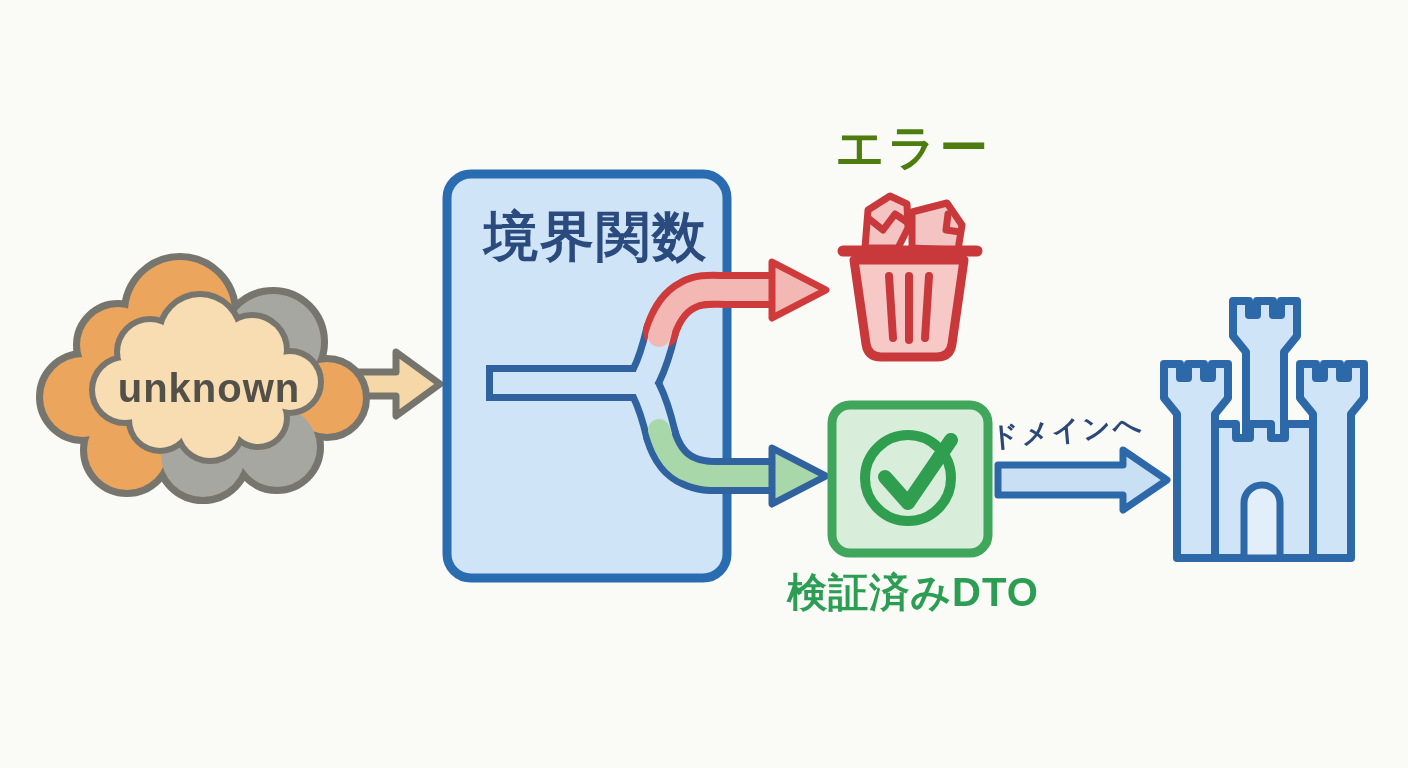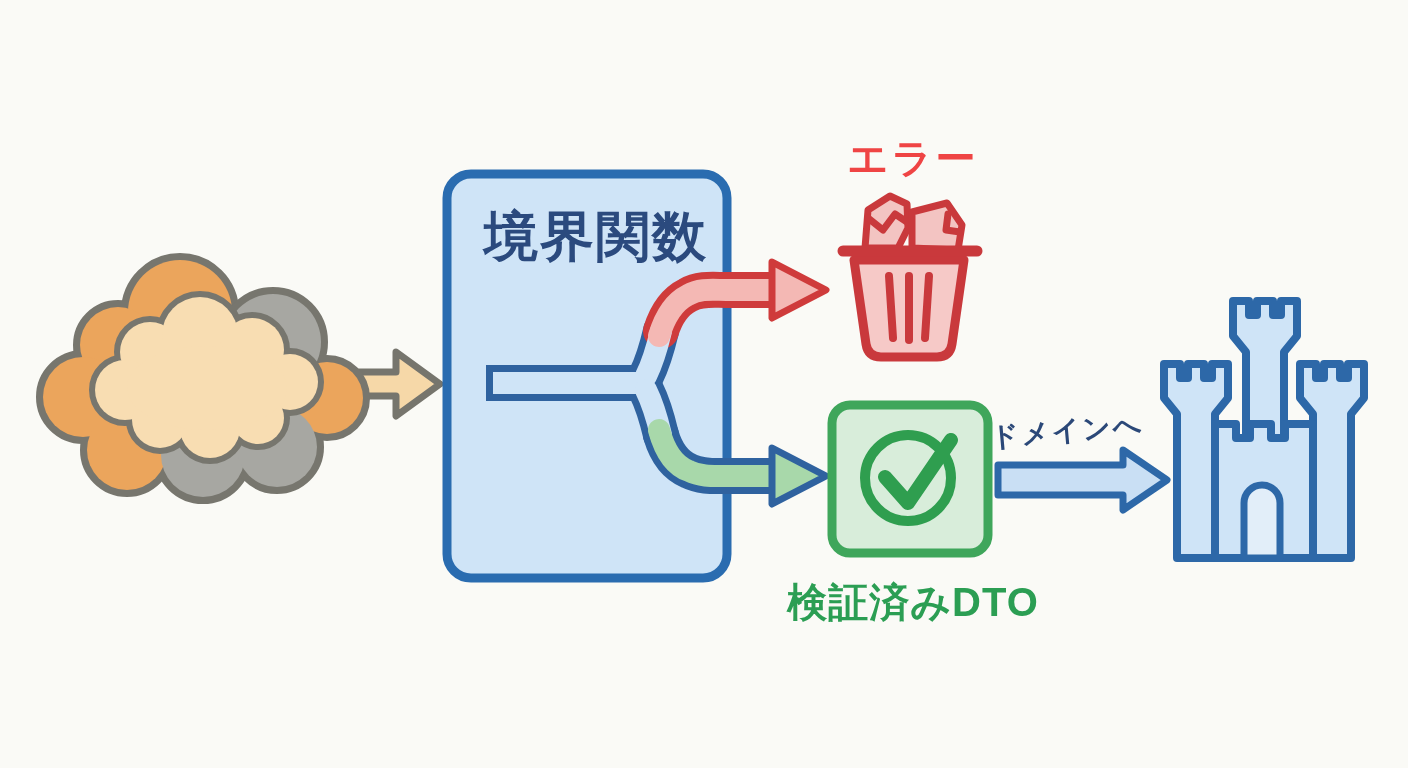--- a/index.html
+++ b/index.html
@@ -31,31 +31,30 @@
     letter-spacing: 1px;
   }
   .label-boundary {
     left: 596px; top: 237px;
     font-size: 54px;
     color: #2b4a7e;
     letter-spacing: 2px;
     font-family: Liberation Serif, serif;
   }
   .label-error {
-    left: 913px; top: 158px;
-    font-size: 40px;
-    color: #ef4444;
+    left: 913px; top: 148px;
+    font-size: 48px;
+    color: #4d7c0f;
     letter-spacing: 3px;
   }
   .label-dto {
     left: 913px; top: 592px;
     font-size: 40px;
     color: #2b9e53;
     letter-spacing: 1px;
-    margin-top: 10px;
   }
   .label-domain {
     left: 1067px; top: 431px;
     font-size: 28px;
     color: #2b4878;
     transform: translate(-50%, -50%) rotate(-5deg);
     letter-spacing: 2px;
   }
 </style>
 </head>
@@ -162,18 +161,19 @@
 
     <g fill="#cfe4f7" stroke="#2d68a8" stroke-width="8" stroke-linejoin="round">
       <path d="M 1246 440 L 1246 352 L 1233 336 L 1233 301 L 1249 301 L 1249 315 L 1257 315 L 1257 301 L 1273 301 L 1273 315 L 1281 315 L 1281 301 L 1297 301 L 1297 336 L 1284 352 L 1284 440 Z"></path>
       <path d="M 1177 558 L 1177 414 L 1164 398 L 1164 364 L 1180 364 L 1180 378 L 1188 378 L 1188 364 L 1204 364 L 1204 378 L 1212 378 L 1212 364 L 1228 364 L 1228 398 L 1215 414 L 1215 558 Z"></path>
       <path d="M 1313 558 L 1313 414 L 1300 398 L 1300 364 L 1316 364 L 1316 378 L 1324 378 L 1324 364 L 1340 364 L 1340 378 L 1348 378 L 1348 364 L 1364 364 L 1364 398 L 1351 414 L 1351 558 Z"></path>
       <path d="M 1215 558 L 1215 424 L 1236 424 L 1236 438 L 1250 438 L 1250 424 L 1271 424 L 1271 438 L 1285 438 L 1285 424 L 1313 424 L 1313 558 Z"></path>
       <path d="M 1244 558 L 1244 503 A 18 18 0 0 1 1280 503 L 1280 558 Z" fill="#e2eef9" stroke-width="7"></path>
     </g>
   </svg>
 
+  <div class="label label-unknown">unknown</div>
   <div class="label label-boundary">境界関数</div>
   <div class="label label-error">エラー</div>
   <div class="label label-dto">検証済みDTO</div>
   <div class="label label-domain">ドメインへ</div>
 
 </div>
 
 </body></html>

